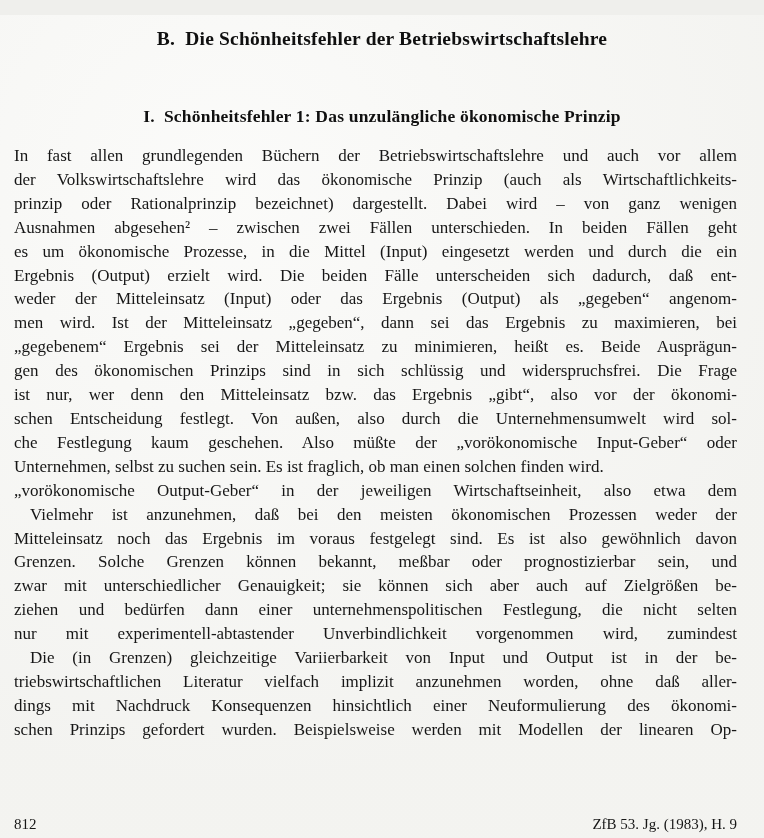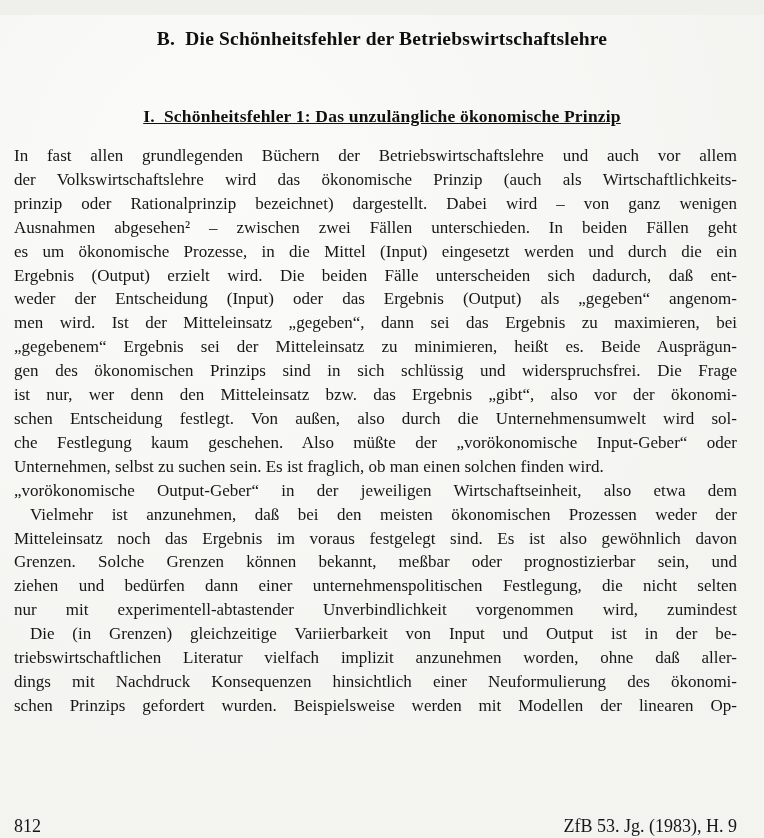--- a/index.html
+++ b/index.html
@@ -36,21 +36,20 @@
     top: 91px;
     left: 0;
     right: 0;
     margin: 0;
     text-align: center;
     font-size: 17.5px;
     font-weight: bold;
     letter-spacing: 0.2px;
     white-space: pre-wrap;
     color: #101010;
-    text-decoration: underline;
   }
   .body-text {
     position: absolute;
     top: 129px;
     left: 14px;
     right: 27px;
     font-size: 17px;
   }
   .line {
     line-height: 23.9px;
@@ -65,51 +64,52 @@
     text-indent: 16px;
   }
   .footer {
     position: absolute;
     top: 801px;
     left: 14px;
     right: 27px;
     display: flex;
     justify-content: space-between;
     align-items: baseline;
-    font-size: 18px;
+    font-size: 15px;
   }
 </style>
 </head>
 <body>
 
 <div class="page">
   <h1 class="chapter-title">B.  Die Schönheitsfehler der Betriebswirtschaftslehre</h1>
   <h2 class="section-title">I.  Schönheitsfehler 1: Das unzulängliche ökonomische Prinzip</h2>
   <div class="body-text" id="body-text">
       <div class="paragraph">
         <div class="line">In fast allen grundlegenden Büchern der Betriebswirtschaftslehre und auch vor allem</div>
         <div class="line">der Volkswirtschaftslehre wird das ökonomische Prinzip (auch als Wirtschaftlichkeits-</div>
         <div class="line">prinzip oder Rationalprinzip bezeichnet) dargestellt. Dabei wird – von ganz wenigen</div>
         <div class="line">Ausnahmen abgesehen² – zwischen zwei Fällen unterschieden. In beiden Fällen geht</div>
         <div class="line">es um ökonomische Prozesse, in die Mittel (Input) eingesetzt werden und durch die ein</div>
         <div class="line">Ergebnis (Output) erzielt wird. Die beiden Fälle unterscheiden sich dadurch, daß ent-</div>
-        <div class="line">weder der Entscheidung (Input) oder das Ergebnis (Output) als „gegeben“ angenom-</div>
+        <div class="line">weder der Mitteleinsatz (Input) oder das Ergebnis (Output) als „gegeben“ angenom-</div>
         <div class="line">men wird. Ist der Mitteleinsatz „gegeben“, dann sei das Ergebnis zu maximieren, bei</div>
         <div class="line">„gegebenem“ Ergebnis sei der Mitteleinsatz zu minimieren, heißt es. Beide Ausprägun-</div>
         <div class="line">gen des ökonomischen Prinzips sind in sich schlüssig und widerspruchsfrei. Die Frage</div>
         <div class="line">ist nur, wer denn den Mitteleinsatz bzw. das Ergebnis „gibt“, also vor der ökonomi-</div>
         <div class="line">schen Entscheidung festlegt. Von außen, also durch die Unternehmensumwelt wird sol-</div>
         <div class="line">che Festlegung kaum geschehen. Also müßte der „vorökonomische Input-Geber“ oder</div>
         <div class="line last">Unternehmen, selbst zu suchen sein. Es ist fraglich, ob man einen solchen finden wird.</div>
         <div class="line">„vorökonomische Output-Geber“ in der jeweiligen Wirtschaftseinheit, also etwa dem</div>
       </div>
       <div class="paragraph">
         <div class="line indent">Vielmehr ist anzunehmen, daß bei den meisten ökonomischen Prozessen weder der</div>
         <div class="line">Mitteleinsatz noch das Ergebnis im voraus festgelegt sind. Es ist also gewöhnlich davon</div>
         <div class="line">Grenzen. Solche Grenzen können bekannt, meßbar oder prognostizierbar sein, und</div>
+        <div class="line">zwar mit unterschiedlicher Genauigkeit; sie können sich aber auch auf Zielgrößen be-</div>
         <div class="line">ziehen und bedürfen dann einer unternehmenspolitischen Festlegung, die nicht selten</div>
         <div class="line">nur mit experimentell-abtastender Unverbindlichkeit vorgenommen wird, zumindest</div>
       </div>
       <div class="paragraph">
         <div class="line indent">Die (in Grenzen) gleichzeitige Variierbarkeit von Input und Output ist in der be-</div>
         <div class="line">triebswirtschaftlichen Literatur vielfach implizit anzunehmen worden, ohne daß aller-</div>
         <div class="line">dings mit Nachdruck Konsequenzen hinsichtlich einer Neuformulierung des ökonomi-</div>
         <div class="line">schen Prinzips gefordert wurden. Beispielsweise werden mit Modellen der linearen Op-</div>
       </div>
     </div>

